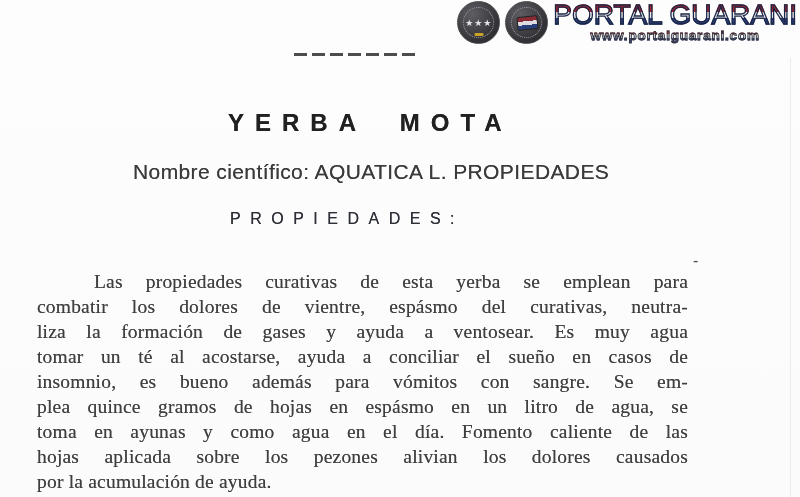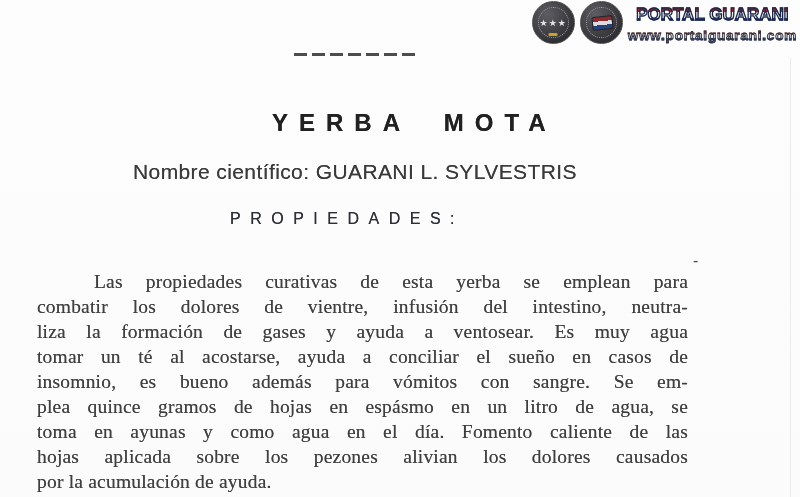--- a/index.html
+++ b/index.html
@@ -72,23 +72,23 @@
     background: linear-gradient(180deg, #8c2a33 0%, #8c2a33 34%, #dcdce0 34%, #dcdce0 66%, #27407c 66%, #27407c 100%);
     border: 1px solid #222;
   }
   .logo-text {
     display: flex;
     flex-direction: column;
     align-items: center;
     padding-top: 1px;
   }
   .logo-title {
-    font-size: 17px;
+    font-size: 28px;
     line-height: 26px;
-    font-weight: 700;
+    font-weight: 400;
     letter-spacing: 0px;
     white-space: nowrap;
     background: linear-gradient(180deg, #a2242b 0%, #a2242b 38%, #ebebee 38%, #ebebee 62%, #2c3e77 62%, #2c3e77 100%);
     -webkit-background-clip: text;
     background-clip: text;
     color: transparent;
     -webkit-text-stroke: 1.3px #1c2747;
   }
   .logo-url {
     font-size: 13.5px;
@@ -119,21 +119,20 @@
     left: 228px;
     top: 108px;
     font-size: 24px;
     line-height: 30px;
     font-weight: 700;
     letter-spacing: 11px;
     word-spacing: 16px;
     color: #212121;
     white-space: nowrap;
     text-shadow: 0 0 0.5px #444;
-    margin-left: 44px;
   }
   .sci-line {
     position: absolute;
     left: 133px;
     top: 158px;
     font-size: 21px;
     line-height: 28px;
     letter-spacing: 0.4px;
     color: #3a3a3a;
     white-space: nowrap;
@@ -211,28 +210,28 @@
 
   <div class="scan-edge"></div>
 
   <div class="divider"></div>
 
   <div class="doc-title">YERBA MOTA</div>
 
   <div class="sci-line">
     <span>Nombre científico:</span>
     <span> </span>
-    <span>GUARANI L. SYLVESTRIS</span>
+    <span>AQUATICA L. PROPIEDADES</span>
   </div>
 
   <div class="section-heading">PROPIEDADES:</div>
 
   <div class="paragraph">
       <div class="line indent">Las propiedades curativas de esta yerba se emplean para</div>
-      <div class="line">combatir los dolores de vientre, infusión del intestino, neutra-</div>
+      <div class="line">combatir los dolores de vientre, espásmo del curativas, neutra-</div>
       <div class="line">liza la formación de gases y ayuda a ventosear. Es muy agua</div>
       <div class="line">tomar un té al acostarse, ayuda a conciliar el sueño en casos de</div>
       <div class="line">insomnio, es bueno además para vómitos con sangre. Se em-</div>
       <div class="line">plea quince gramos de hojas en espásmo en un litro de agua, se</div>
       <div class="line">toma en ayunas y como agua en el día. Fomento caliente de las</div>
       <div class="line">hojas aplicada sobre los pezones alivian los dolores causados</div>
       <div class="line last">por la acumulación de ayuda.</div>
     </div>
 
   <div class="artifact-dash">-</div>

